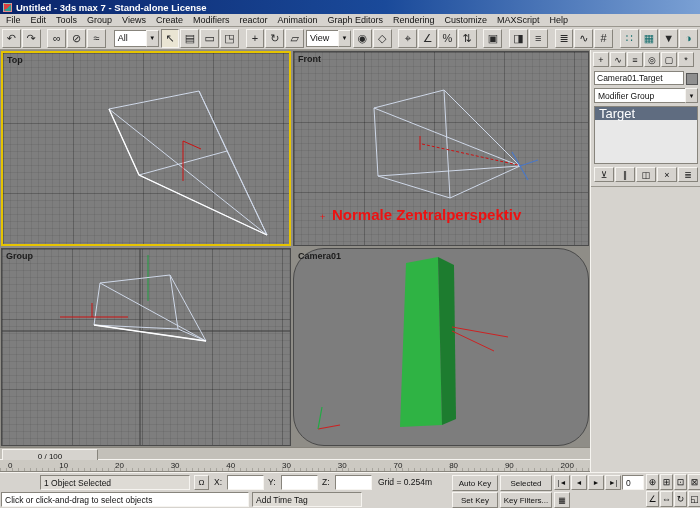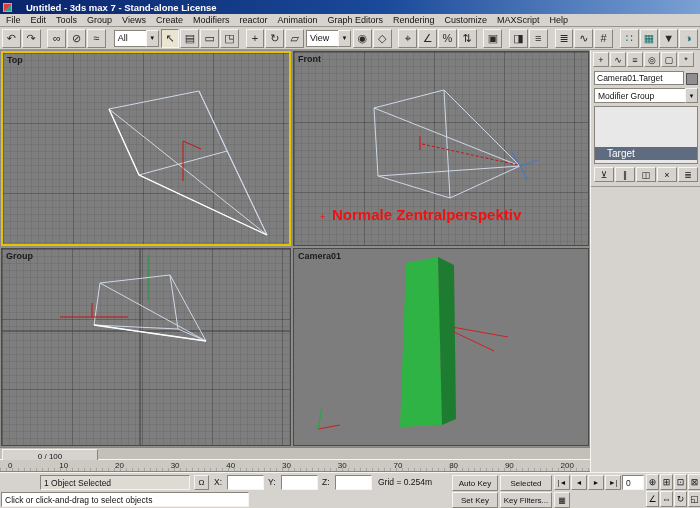--- a/index.html
+++ b/index.html
@@ -1,21 +1,21 @@
 <!DOCTYPE html>
 <html><head>
 <meta charset="utf-8">
 <style>
   * { margin:0; padding:0; box-sizing:border-box; }
   html,body { width:700px; height:508px; }
   body { font-family:"Liberation Sans", sans-serif; background:#d6d3ce; position:relative; overflow:hidden; font-size:10px; color:#111; }
 
   .raised { border-top:1px solid #f6f4f0; border-left:1px solid #f6f4f0; border-bottom:1px solid #87847c; border-right:1px solid #87847c; background:#d6d3ce; }
 
-  .titlebar { position:absolute; left:0; top:0; width:700px; height:14px; background:linear-gradient(90deg,#0a246a 0%,#1a4a9a 55%,#7aa0d4 100%); color:#fff; display:flex; align-items:center; gap:14px; padding:4px 3px; font-weight:bold; font-size:9.5px; }
+  .titlebar { position:absolute; left:0; top:0; width:700px; height:14px; background:linear-gradient(90deg,#0a246a 0%,#1a4a9a 55%,#7aa0d4 100%); color:#fff; display:flex; align-items:center; gap:4px; padding:4px 3px; font-weight:bold; font-size:9.5px; }
   .app-icon { width:9px; height:9px; background:linear-gradient(135deg,#d84040 50%,#2f9f8f 50%); border:1px solid rgba(255,255,255,.4); }
 
   .menubar { position:absolute; left:0; top:14px; width:700px; height:13px; background:#d6d3ce; border-bottom:1px solid #9a978f; display:flex; align-items:center; gap:10px; padding:0 6px; font-size:9px; }
 
   .toolbar { position:absolute; left:0; top:27px; width:700px; height:23px; background:#d6d3ce; border-bottom:1px solid #9a978f; display:flex; align-items:center; gap:1px; padding:0 2px; }
   .tbi { width:19px; height:19px; display:flex; align-items:center; justify-content:center; font-size:11px; color:#2a2a2a; border-top:1px solid #f6f4f0; border-left:1px solid #f6f4f0; border-bottom:1px solid #87847c; border-right:1px solid #87847c; background:#d6d3ce; }
   .tbi.pressed { border-top-color:#87847c; border-left-color:#87847c; border-bottom-color:#f6f4f0; border-right-color:#f6f4f0; background:#eae5d3; }
   .tb-sep { width:5px; height:19px; }
   .tb-drop { height:27px; display:flex; align-items:center; margin:0 1px; }
   .dd-text { height:17px; min-width:32px; padding:0 3px; background:#fff; border:1px solid #87847c; border-right:none; display:flex; align-items:center; font-size:9px; }
@@ -29,35 +29,35 @@
           linear-gradient(rgba(0,0,0,.07) 1px, transparent 1px),
           linear-gradient(90deg, rgba(0,0,0,.07) 1px, transparent 1px);
         background-size:70px 70px,70px 70px,7px 7px,7px 7px; }
   .vp.active { border:2px solid #e6c400;text-align:center; }
   .vp.nogrid { background-image:none; background-color:#7d7d7d; }
   .vp-label { position:absolute; left:4px; top:2px; font-size:9px; font-weight:bold; color:#1b1b1b; z-index:3; }
   .vp svg { position:absolute; left:0; top:0; width:100%; height:100%; z-index:1; }
   #vp-top { left:1px; top:1px; width:290px; height:195px; }
   #vp-front { left:293px; top:1px; width:296px; height:195px; }
   #vp-left { left:1px; top:198px; width:290px; height:198px; }
-  #vp-cam { left:293px; top:198px; width:296px; height:198px; }
+  #vp-cam { left:293px; top:198px; width:296px; height:198px;border-radius:31px; }
   .vp-annotation { position:absolute; left:38px; top:154px; color:#ee1111; font-size:15px; font-weight:bold; z-index:3; white-space:nowrap; }
   .ann-mark { position:absolute; left:26px; top:160px; color:#ee1111; font-size:9px; z-index:3; }
 
   .cmdpanel { position:absolute; left:590px; top:50px; width:110px; height:422px; background:#d6d3ce; border-left:1px solid #f6f4f0; }
   .cp-tabs { position:absolute; left:2px; top:2px; display:flex; gap:1px; }
   .cp-tab { width:16px; height:15px; display:flex; align-items:center; justify-content:center; font-size:9px; border-top:1px solid #f6f4f0; border-left:1px solid #f6f4f0; border-bottom:1px solid #87847c; border-right:1px solid #87847c; background:#d6d3ce; }
   .cp-name-row { position:absolute; left:3px; top:21px; width:104px; height:14px; display:flex; gap:2px; align-items:flex-end; }
   .cp-name { flex:1; height:14px; background:#fff; border:1px solid #87847c; font-size:8.5px; padding:0 2px; display:flex; align-items:center; white-space:nowrap; overflow:hidden; }
   .cp-swatch { width:12px; height:12px; background:#8f8f8f; border:1px solid #555; }
   .cp-modlist { position:absolute; left:3px; top:38px; width:104px; height:15px; display:flex; }
   .cp-modlist .dd-text { flex:1; height:15px; font-size:8.5px; }
   .cp-modlist .dd-btn { height:15px; }
   .cp-stack { position:absolute; left:3px; top:56px; width:104px; height:58px; background:#e8e8e8; border:1px solid #87847c; overflow:hidden; }
-  .stack-item { height:13px; font-size:10px; padding:0 12px; display:flex; align-items:center;margin-top:40px; }
+  .stack-item { height:13px; font-size:13px; padding:0 4px; display:flex; align-items:center; }
   .stack-item.pressed { background:#5f6c80; color:#fff; }
   .cp-sbtns { position:absolute; left:3px; top:117px; display:flex; gap:1px; }
   .cp-sbtn { width:20px; height:15px; display:flex; align-items:center; justify-content:center; font-size:9px; border-top:1px solid #f6f4f0; border-left:1px solid #f6f4f0; border-bottom:1px solid #87847c; border-right:1px solid #87847c; background:#d6d3ce; }
   .cp-rollout { position:absolute; left:0; top:136px; width:110px; height:286px; border-top:1px solid #9a978f; }
 
   .timeslider { position:absolute; left:0; top:447px; width:590px; height:13px; background:#c3c0b9; border-top:1px solid #87847c; border-bottom:1px solid #f6f4f0; }
   .ts-handle { position:absolute; left:2px; top:1px; width:96px; height:14px; font-size:8px; display:flex; align-items:center; justify-content:center; }
 
   .ruler { position:absolute; left:0; top:460px; width:590px; height:12px; background:#ccc9c2; display:flex; justify-content:space-between; padding:1px 16px 0 8px; font-size:8px; color:#222; border-bottom:1px solid #87847c;
            background-image:repeating-linear-gradient(90deg,#a8a59e 0 1px,transparent 1px 6px); background-size:100% 3px; background-position:0 100%; background-repeat:no-repeat; }
@@ -271,17 +271,18 @@
       <div class="nav-btn">⊞</div>
       <div class="nav-btn">⊡</div>
       <div class="nav-btn">⊠</div>
       <div class="nav-btn">∠</div>
       <div class="nav-btn">⇔</div>
       <div class="nav-btn">↻</div>
       <div class="nav-btn">◱</div>
     </div>
 
   <div class="sfield white" style="left:1px; top:19px; width:248px; height:15px;">Click or click-and-drag to select objects</div>
+  <div class="sfield" style="left:252px; top:19px; width:110px; height:15px;">Add Time Tag</div>
 
   <div class="sbtn" style="left:452px; top:19px; width:46px; height:16px;">Set Key</div>
   <div class="sbtn" style="left:500px; top:19px; width:52px; height:16px;">Key Filters...</div>
   <div class="sbtn" style="left:554px; top:19px; width:16px; height:16px;">▦</div>
 </div>
 
 </body></html>

